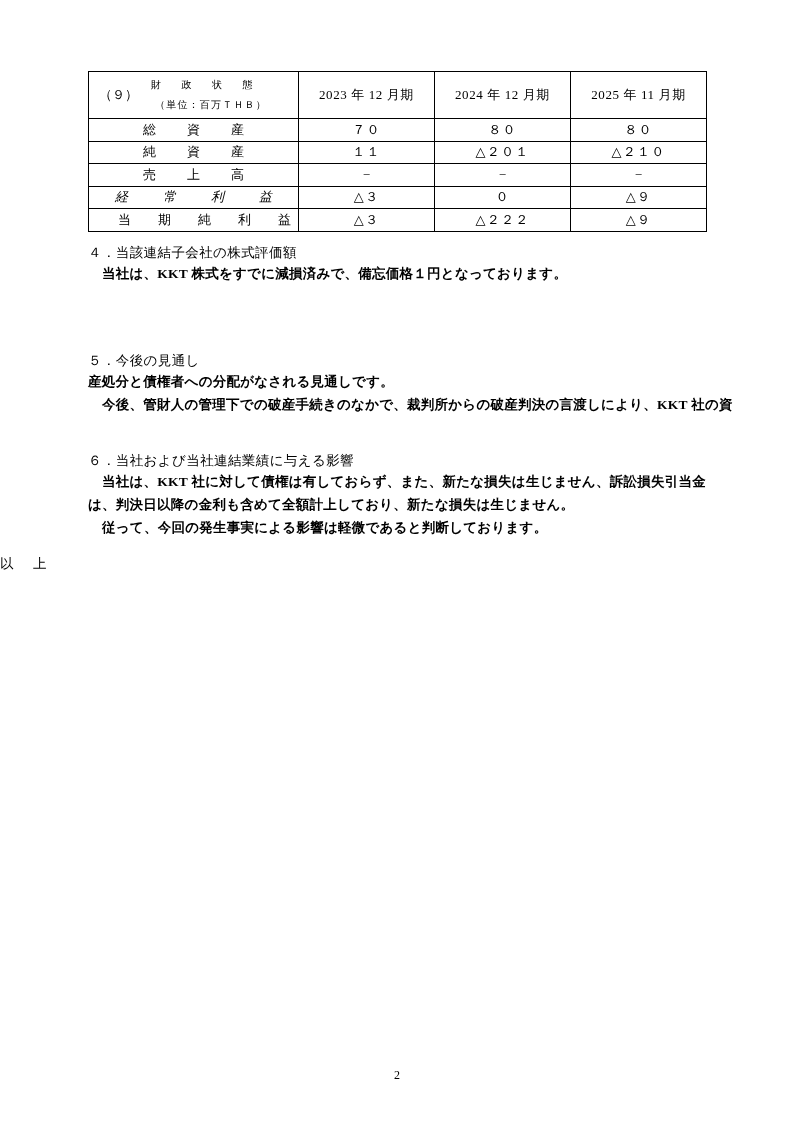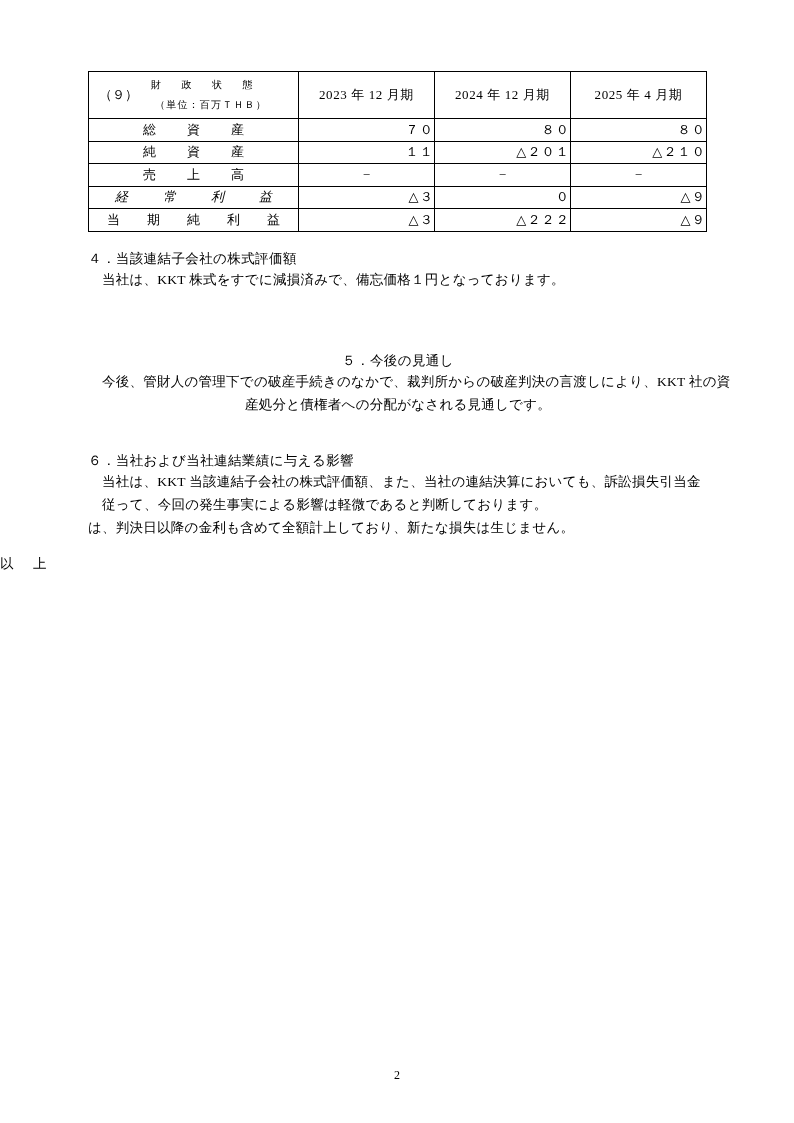--- a/index.html
+++ b/index.html
@@ -86,25 +86,25 @@
   .row-label {
     height: 21.5px;
     text-align: center;
     font-size: 13.5px;
     letter-spacing: 9px;
     text-indent: 9px;
     padding-right: 4px;
     margin-top: 16px;
   }
   .row-label.spaced-4 { letter-spacing: 11px; text-indent: 11px; font-style: italic; }
-  .row-label.spaced-5 { letter-spacing: 7px; text-indent: 7px; }
+  .row-label.spaced-5 { letter-spacing: 7px; text-indent: 7px; text-align: right; }
 
   .num-cell {
     height: 21.5px;
-    text-align: right;
+    text-align: center;
     padding-right: 9px;
     font-size: 13.5px;
     letter-spacing: 1.2px;
   }
   .dash-cell {
     height: 21.5px;
     text-align: center;
     font-size: 13.5px;
   }
 
@@ -117,20 +117,21 @@
   .sec-heading {
     font-size: 13.5px;
     letter-spacing: 0.4px;
     white-space: nowrap;
   }
   .sec-para {
     font-size: 13.5px;
     letter-spacing: 0.25px;
     line-height: 23px;
     white-space: nowrap;
+    font-weight: bold;
   }
   .indent1 { padding-left: 14px; }
 
   .closing {
     position: absolute;
     left: 0;
     top: 555px;
     width: 706px;
     text-align: left;
     font-size: 13.5px;
@@ -161,21 +162,21 @@
       </colgroup>
       <tbody>
         <tr>
           <td class="hdr-label-cell">
             <span class="hdr-num">（９）</span>
             <span class="hdr-title">財 政 状 態</span>
             <span class="hdr-unit">（単位：百万ＴＨＢ）</span>
           </td>
           <td class="hdr-cell">2023 年 12 月期</td>
           <td class="hdr-cell">2024 年 12 月期</td>
-          <td class="hdr-cell">2025 年 4 月期</td>
+          <td class="hdr-cell">2025 年 11 月期</td>
         </tr>
 
         <tr>
           <td class="row-label">総　資　産</td>
           <td class="num-cell">７０</td>
           <td class="num-cell">８０</td>
           <td class="num-cell">８０</td>
         </tr>
 
         <tr>
@@ -202,35 +203,35 @@
         <tr>
           <td class="row-label spaced-5">当　期　純　利　益</td>
           <td class="num-cell">△３</td>
           <td class="num-cell">△２２２</td>
           <td class="num-cell">△９</td>
         </tr>
       </tbody>
     </table>
   </div>
 
-  <div class="section" style="top:250px;">
+  <div class="section" style="top:244px;">
     <div class="sec-heading">４．当該連結子会社の株式評価額</div>
     <div class="sec-para indent1">当社は、KKT 株式をすでに減損済みで、備忘価格１円となっております。</div>
   </div>
 
-  <div class="section" style="top:352px;text-align:center;">
+  <div class="section" style="top:352px;">
     <div class="sec-heading">５．今後の見通し</div>
+    <div class="sec-para">産処分と債権者への分配がなされる見通しです。</div>
     <div class="sec-para indent1">今後、管財人の管理下での破産手続きのなかで、裁判所からの破産判決の言渡しにより、KKT 社の資</div>
-    <div class="sec-para">産処分と債権者への分配がなされる見通しです。</div>
   </div>
 
   <div class="section" style="top:452px;">
     <div class="sec-heading">６．当社および当社連結業績に与える影響</div>
-    <div class="sec-para indent1">当社は、KKT 当該連結子会社の株式評価額、また、当社の連結決算においても、訴訟損失引当金</div>
+    <div class="sec-para indent1">当社は、KKT 社に対して債権は有しておらず、また、新たな損失は生じません、訴訟損失引当金</div>
+    <div class="sec-para">は、判決日以降の金利も含めて全額計上しており、新たな損失は生じません。</div>
     <div class="sec-para indent1">従って、今回の発生事実による影響は軽微であると判断しております。</div>
-    <div class="sec-para">は、判決日以降の金利も含めて全額計上しており、新たな損失は生じません。</div>
   </div>
 
   <div class="closing">以 上</div>
 
   <div class="page-number">2</div>
 
 </div>
 
 </body></html>

